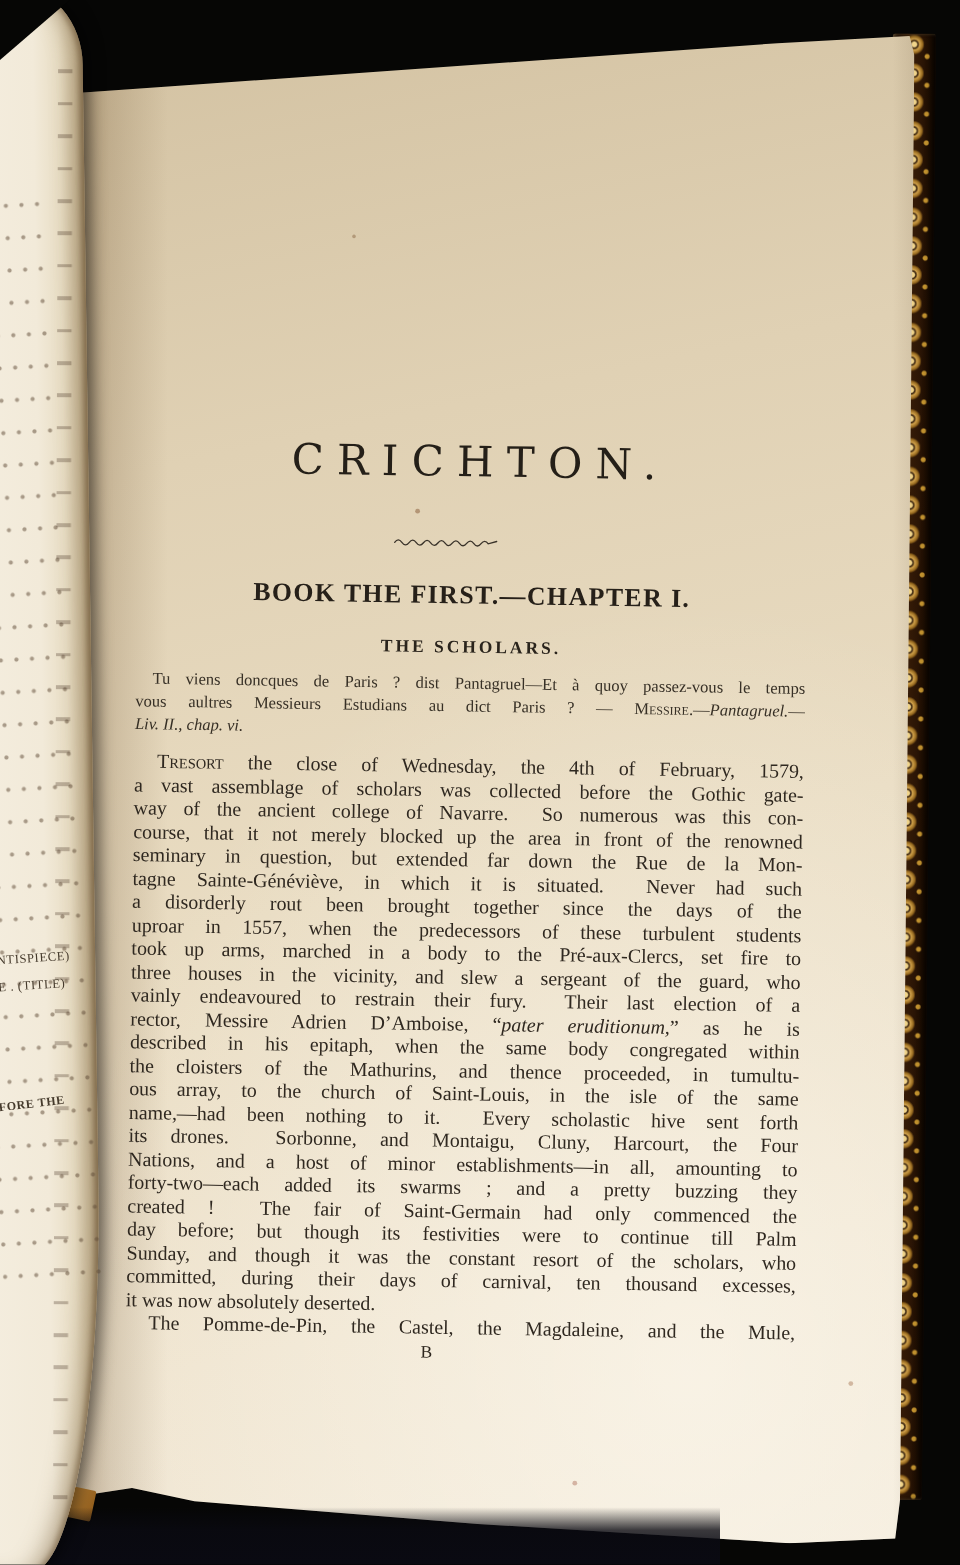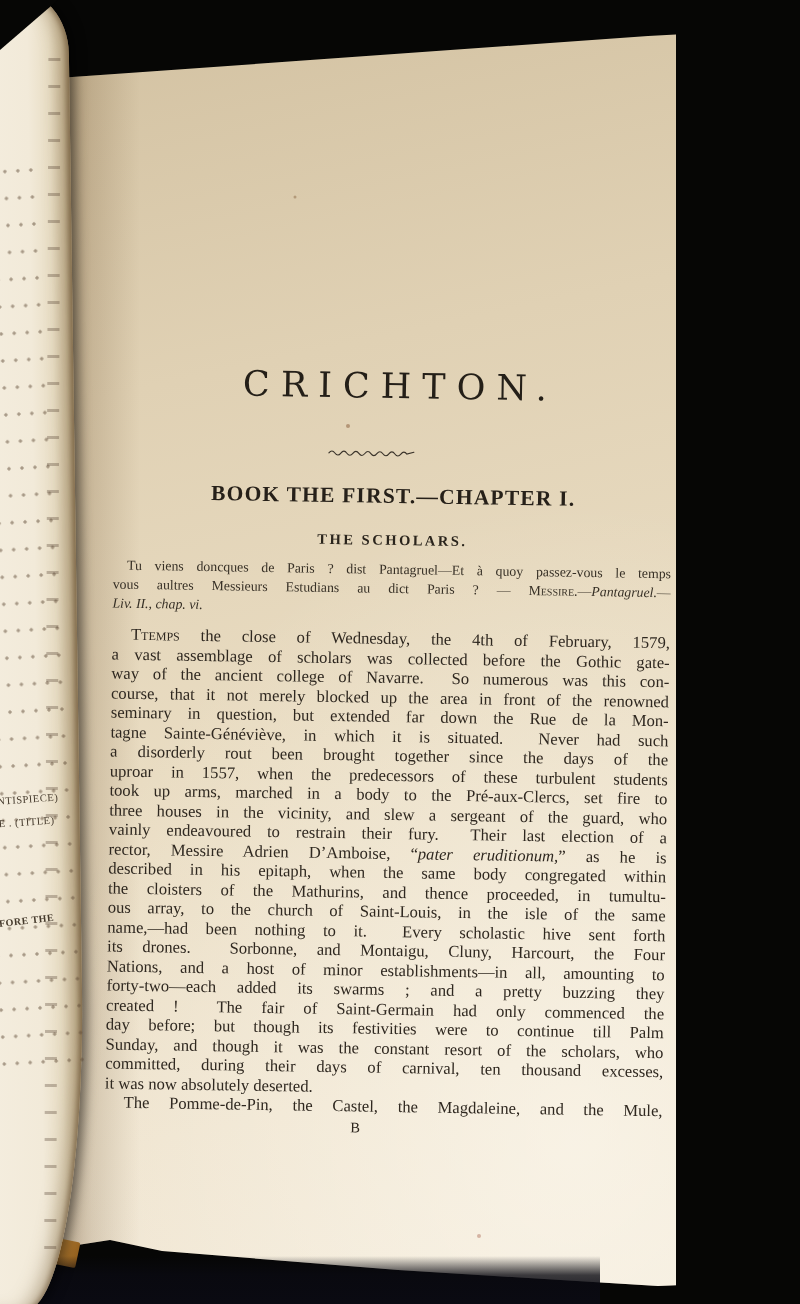--- a/index.html
+++ b/index.html
@@ -1,16 +1,16 @@
 <!DOCTYPE html>
 <html><head>
 <meta charset="utf-8">
 <style>
   html,body{margin:0;padding:0;background:#060605;}
-  .scene{position:relative;width:676px;height:1304px;background:#060605;overflow:hidden;
+  .scene{position:relative;width:800px;height:1304px;background:#060605;overflow:hidden;
          font-family:"Liberation Serif",serif;}
 
   
   .gilt{position:absolute;left:744px;top:28px;width:36px;height:1222px;z-index:1;
     transform-origin:50% 0;transform:rotate(.55deg);border-radius:2px;
     background-color:#241104;
     background-image:
       radial-gradient(circle at 50% 9px, #f0d48a 2px, rgba(240,212,138,0) 3.2px),
       radial-gradient(circle at 50% 9px, rgba(36,17,4,.95) 3px, #cfa04a 4.6px, #96691f 7px, rgba(150,105,30,0) 8.6px),
       radial-gradient(circle at 20% 19px, #c3932f 1.6px, rgba(0,0,0,0) 2.6px),
@@ -108,21 +108,21 @@
       <h2 class="chapter">BOOK THE FIRST.—CHAPTER I.</h2>
       <h3 class="section">THE SCHOLARS.</h3>
 
       <div class="epigraph">
           <div class="bl ind"><span>Tu viens doncques de Paris ? dist Pantagruel—Et à quoy passez-vous le temps</span></div>
           <div class="bl"><span>vous aultres Messieurs Estudians au dict Paris ? — </span><span class="sc">Messire.</span><span>—</span><span class="it">Pantagruel.</span><span>—</span></div>
           <div class="bl end it"><span>Liv. II., chap. vi.</span></div>
         </div>
 
       <div class="bodytext">
-          <div class="bl ind"><span>T</span><span class="sc">temps</span><span> the close of Wednesday, the 4th of February, 1579,</span></div>
+          <div class="bl ind"><span>T</span><span class="sc">resort</span><span> the close of Wednesday, the 4th of February, 1579,</span></div>
           <div class="bl"><span>a vast assemblage of scholars was collected before the Gothic gate-</span></div>
           <div class="bl"><span>way of the ancient college of Navarre.  So numerous was this con-</span></div>
           <div class="bl"><span>course, that it not merely blocked up the area in front of the renowned</span></div>
           <div class="bl"><span>seminary in question, but extended far down the Rue de la Mon-</span></div>
           <div class="bl"><span>tagne Sainte-Généviève, in which it is situated.  Never had such</span></div>
           <div class="bl"><span>a disorderly rout been brought together since the days of the</span></div>
           <div class="bl"><span>uproar in 1557, when the predecessors of these turbulent students</span></div>
           <div class="bl"><span>took up arms, marched in a body to the Pré-aux-Clercs, set fire to</span></div>
           <div class="bl"><span>three houses in the vicinity, and slew a sergeant of the guard, who</span></div>
           <div class="bl"><span>vainly endeavoured to restrain their fury.  Their last election of a</span></div>

